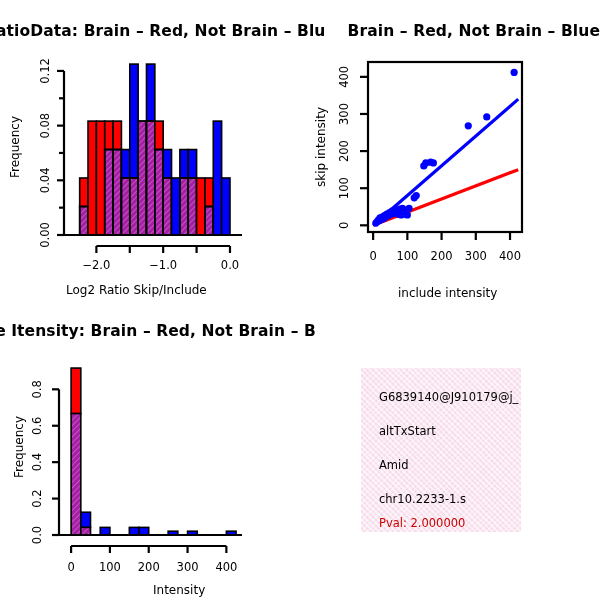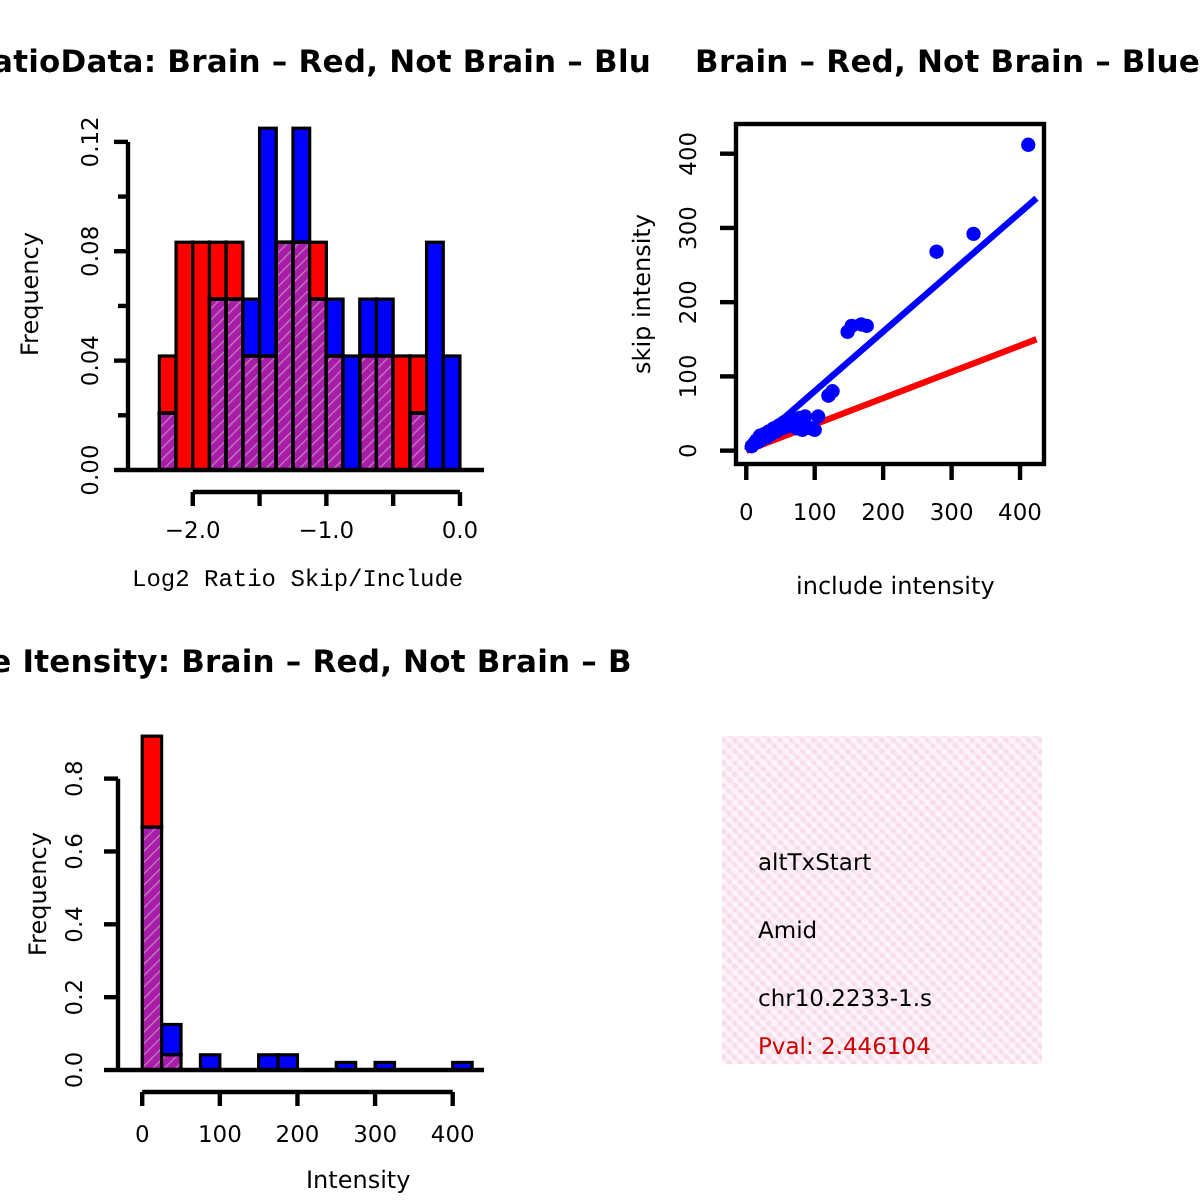--- a/index.html
+++ b/index.html
@@ -102,21 +102,21 @@
             <line x1="196.582995951417" y1="196" x2="196.582995951417" y2="203" stroke="#000" stroke-width="2.2"></line>
             <line x1="229.9838056680162" y1="196" x2="229.9838056680162" y2="203" stroke="#000" stroke-width="2.2"></line>
             <text x="96.38056680161944" y="219" font-family="&quot;DejaVu Sans&quot;,&quot;Liberation Sans&quot;,sans-serif" font-size="11.5" text-anchor="middle" fill="#000">−2.0</text>
             <text x="163.1821862348178" y="219" font-family="&quot;DejaVu Sans&quot;,&quot;Liberation Sans&quot;,sans-serif" font-size="11.5" text-anchor="middle" fill="#000">−1.0</text>
             <text x="229.9838056680162" y="219" font-family="&quot;DejaVu Sans&quot;,&quot;Liberation Sans&quot;,sans-serif" font-size="11.5" text-anchor="middle" fill="#000">0.0</text>
           </g>
           <line x1="64" y1="185" x2="242" y2="185" stroke="#000" stroke-width="2.2"></line>
         </svg>
     </div>
 
-    <div class="axlab" style="left:66px;top:283px;font-family:Liberation Mono, monospace;">Log2 Ratio Skip/Include</div>
+    <div class="axlab" style="left:66px;top:283px;">Log2 Ratio Skip/Include</div>
     <div class="axlab rot90" style="left:-25px;top:140px;width:80px;text-align:center;">Frequency</div>
   </div>
 
   <div class="panel">
     <div class="title" style="left:300px;top:22px;width:300px;text-align:right;">Brain – Red, Not Brain – Blue</div>
 
     <div class="plotbox" style="left:300px;top:50px;width:300px;height:250px;">
       <svg id="svg-scatter" width="300" height="250">
           <rect x="68" y="12" width="154" height="170" fill="none" stroke="#000" stroke-width="2.2"></rect>
           <g>
@@ -243,19 +243,20 @@
           </g>
           <line x1="59" y1="185" x2="242" y2="185" stroke="#000" stroke-width="2.2"></line>
         </svg>
     </div>
 
     <div class="axlab" style="left:121px;top:583px;margin-left:32px;">Intensity</div>
     <div class="axlab rot90" style="left:-21px;top:440px;width:80px;text-align:center;">Frequency</div>
   </div>
 
   <div id="infopanel" style="background-image: repeating-linear-gradient(45deg, rgba(255, 255, 255, 0.55) 0px, rgba(255, 255, 255, 0.55) 2px, rgba(0, 0, 0, 0) 2px, rgba(0, 0, 0, 0) 4px), repeating-linear-gradient(-45deg, rgba(255, 255, 255, 0.35) 0px, rgba(255, 255, 255, 0.35) 2px, rgba(0, 0, 0, 0) 2px, rgba(0, 0, 0, 0) 4px);">
+    <div class="ln" style="top:22px;">G6839140@J910179@j_</div>
     <div class="ln" style="top:56px;">altTxStart</div>
     <div class="ln" style="top:90px;">Amid</div>
     <div class="ln" style="top:124px;">chr10.2233-1.s</div>
-    <div class="ln pval" style="top:148px;">Pval: 2.446104</div>
+    <div class="ln pval" style="top:148px;">Pval: 2.000000</div>
   </div>
 
 </div>
 
 </body></html>

